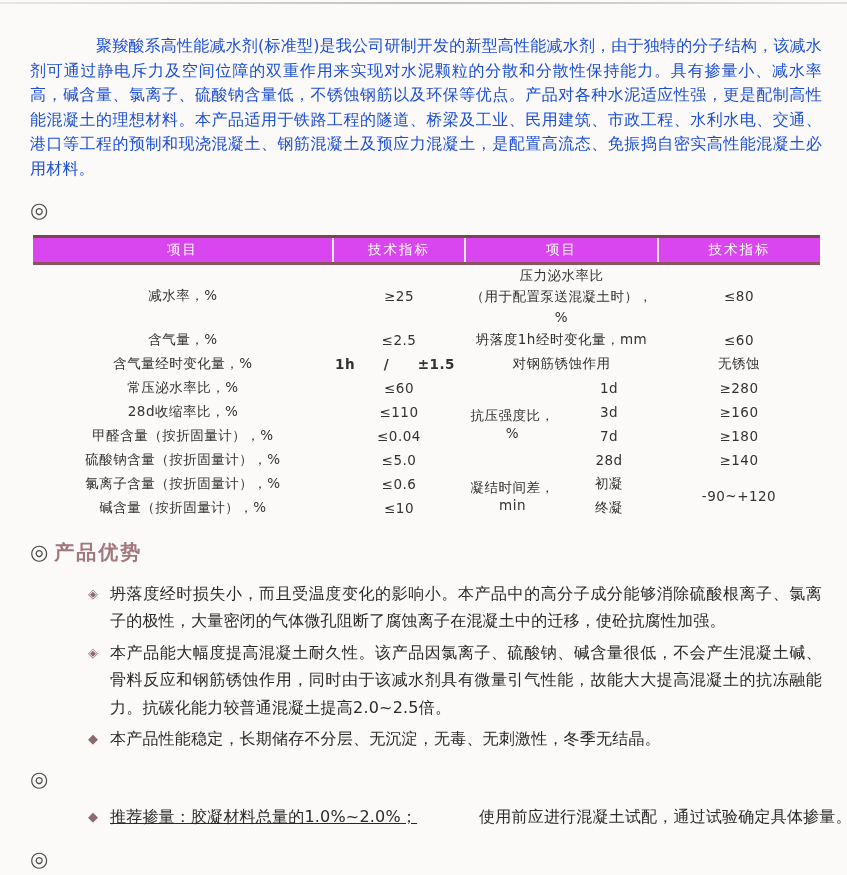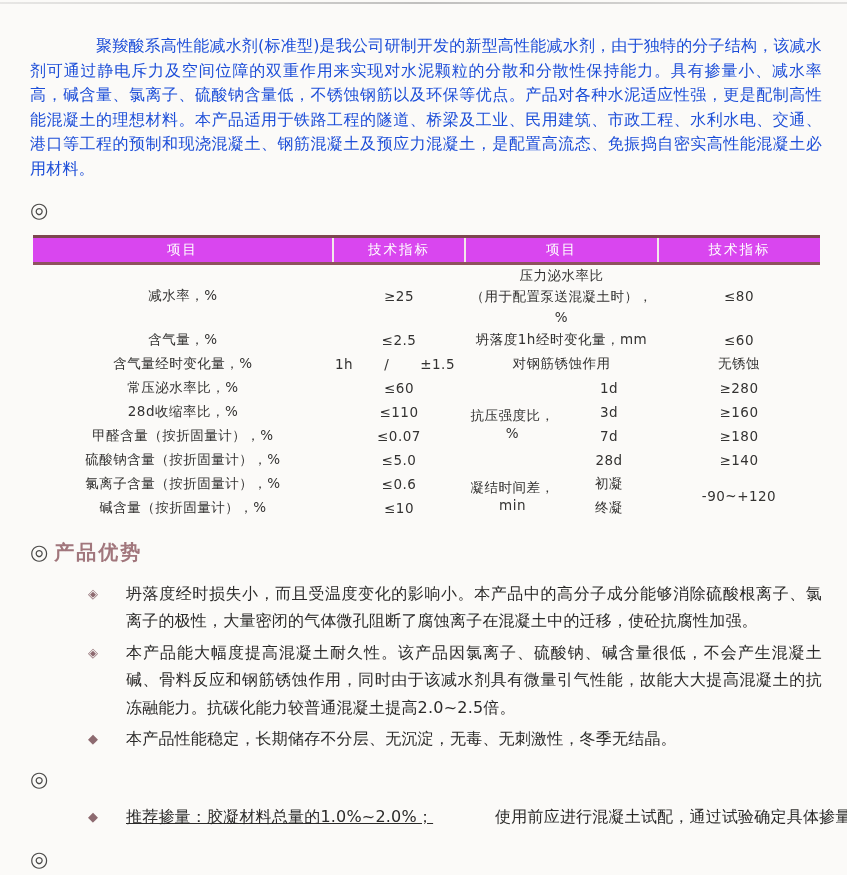--- a/index.html
+++ b/index.html
@@ -82,20 +82,21 @@
     vertical-align: middle;
     letter-spacing: 0.5px;
   }
   table.perf tbody tr.tall td { height: 48px; }
   .two-line div { line-height: 1.55; }
   .split-cell {
     display: flex;
     justify-content: space-between;
     align-items: flex-end;
     padding: 0 10px 0 2px;
+    font-weight: bold;
   }
 
   
   .bullets { margin: 14px 0 0 58px; }
   .bullet {
     display: flex;
     align-items: flex-start;
     margin-bottom: 4px;
   }
   .bullet .diamond {
@@ -105,21 +106,20 @@
     width: 22px;
     flex: 0 0 22px;
   }
   .bullet .btext {
     font-size: 16px;
     line-height: 27.5px;
     text-align: justify;
     letter-spacing: 0.2px;
     width: 712px;
     color: #2b2a29;
-    margin-left: 16px;
   }
   .usage-line { display: flex; }
   .usage-line .left-part { white-space: nowrap; text-decoration: underline; }
   .usage-line .right-part { white-space: nowrap; margin-left: 62px; }
 </style>
 </head>
 <body>
 
 <div class="scan-edge-top"></div>
 
@@ -184,21 +184,21 @@
           <td>≥280</td>
         </tr>
         <tr>
           <td>28d收缩率比，%</td>
           <td>≤110</td>
           <td>3d</td>
           <td>≥160</td>
         </tr>
         <tr>
           <td>甲醛含量（按折固量计），%</td>
-          <td>≤0.07</td>
+          <td>≤0.04</td>
           <td>7d</td>
           <td>≥180</td>
         </tr>
         <tr>
           <td>硫酸钠含量（按折固量计），%</td>
           <td>≤5.0</td>
           <td>28d</td>
           <td>≥140</td>
         </tr>
         <tr>

